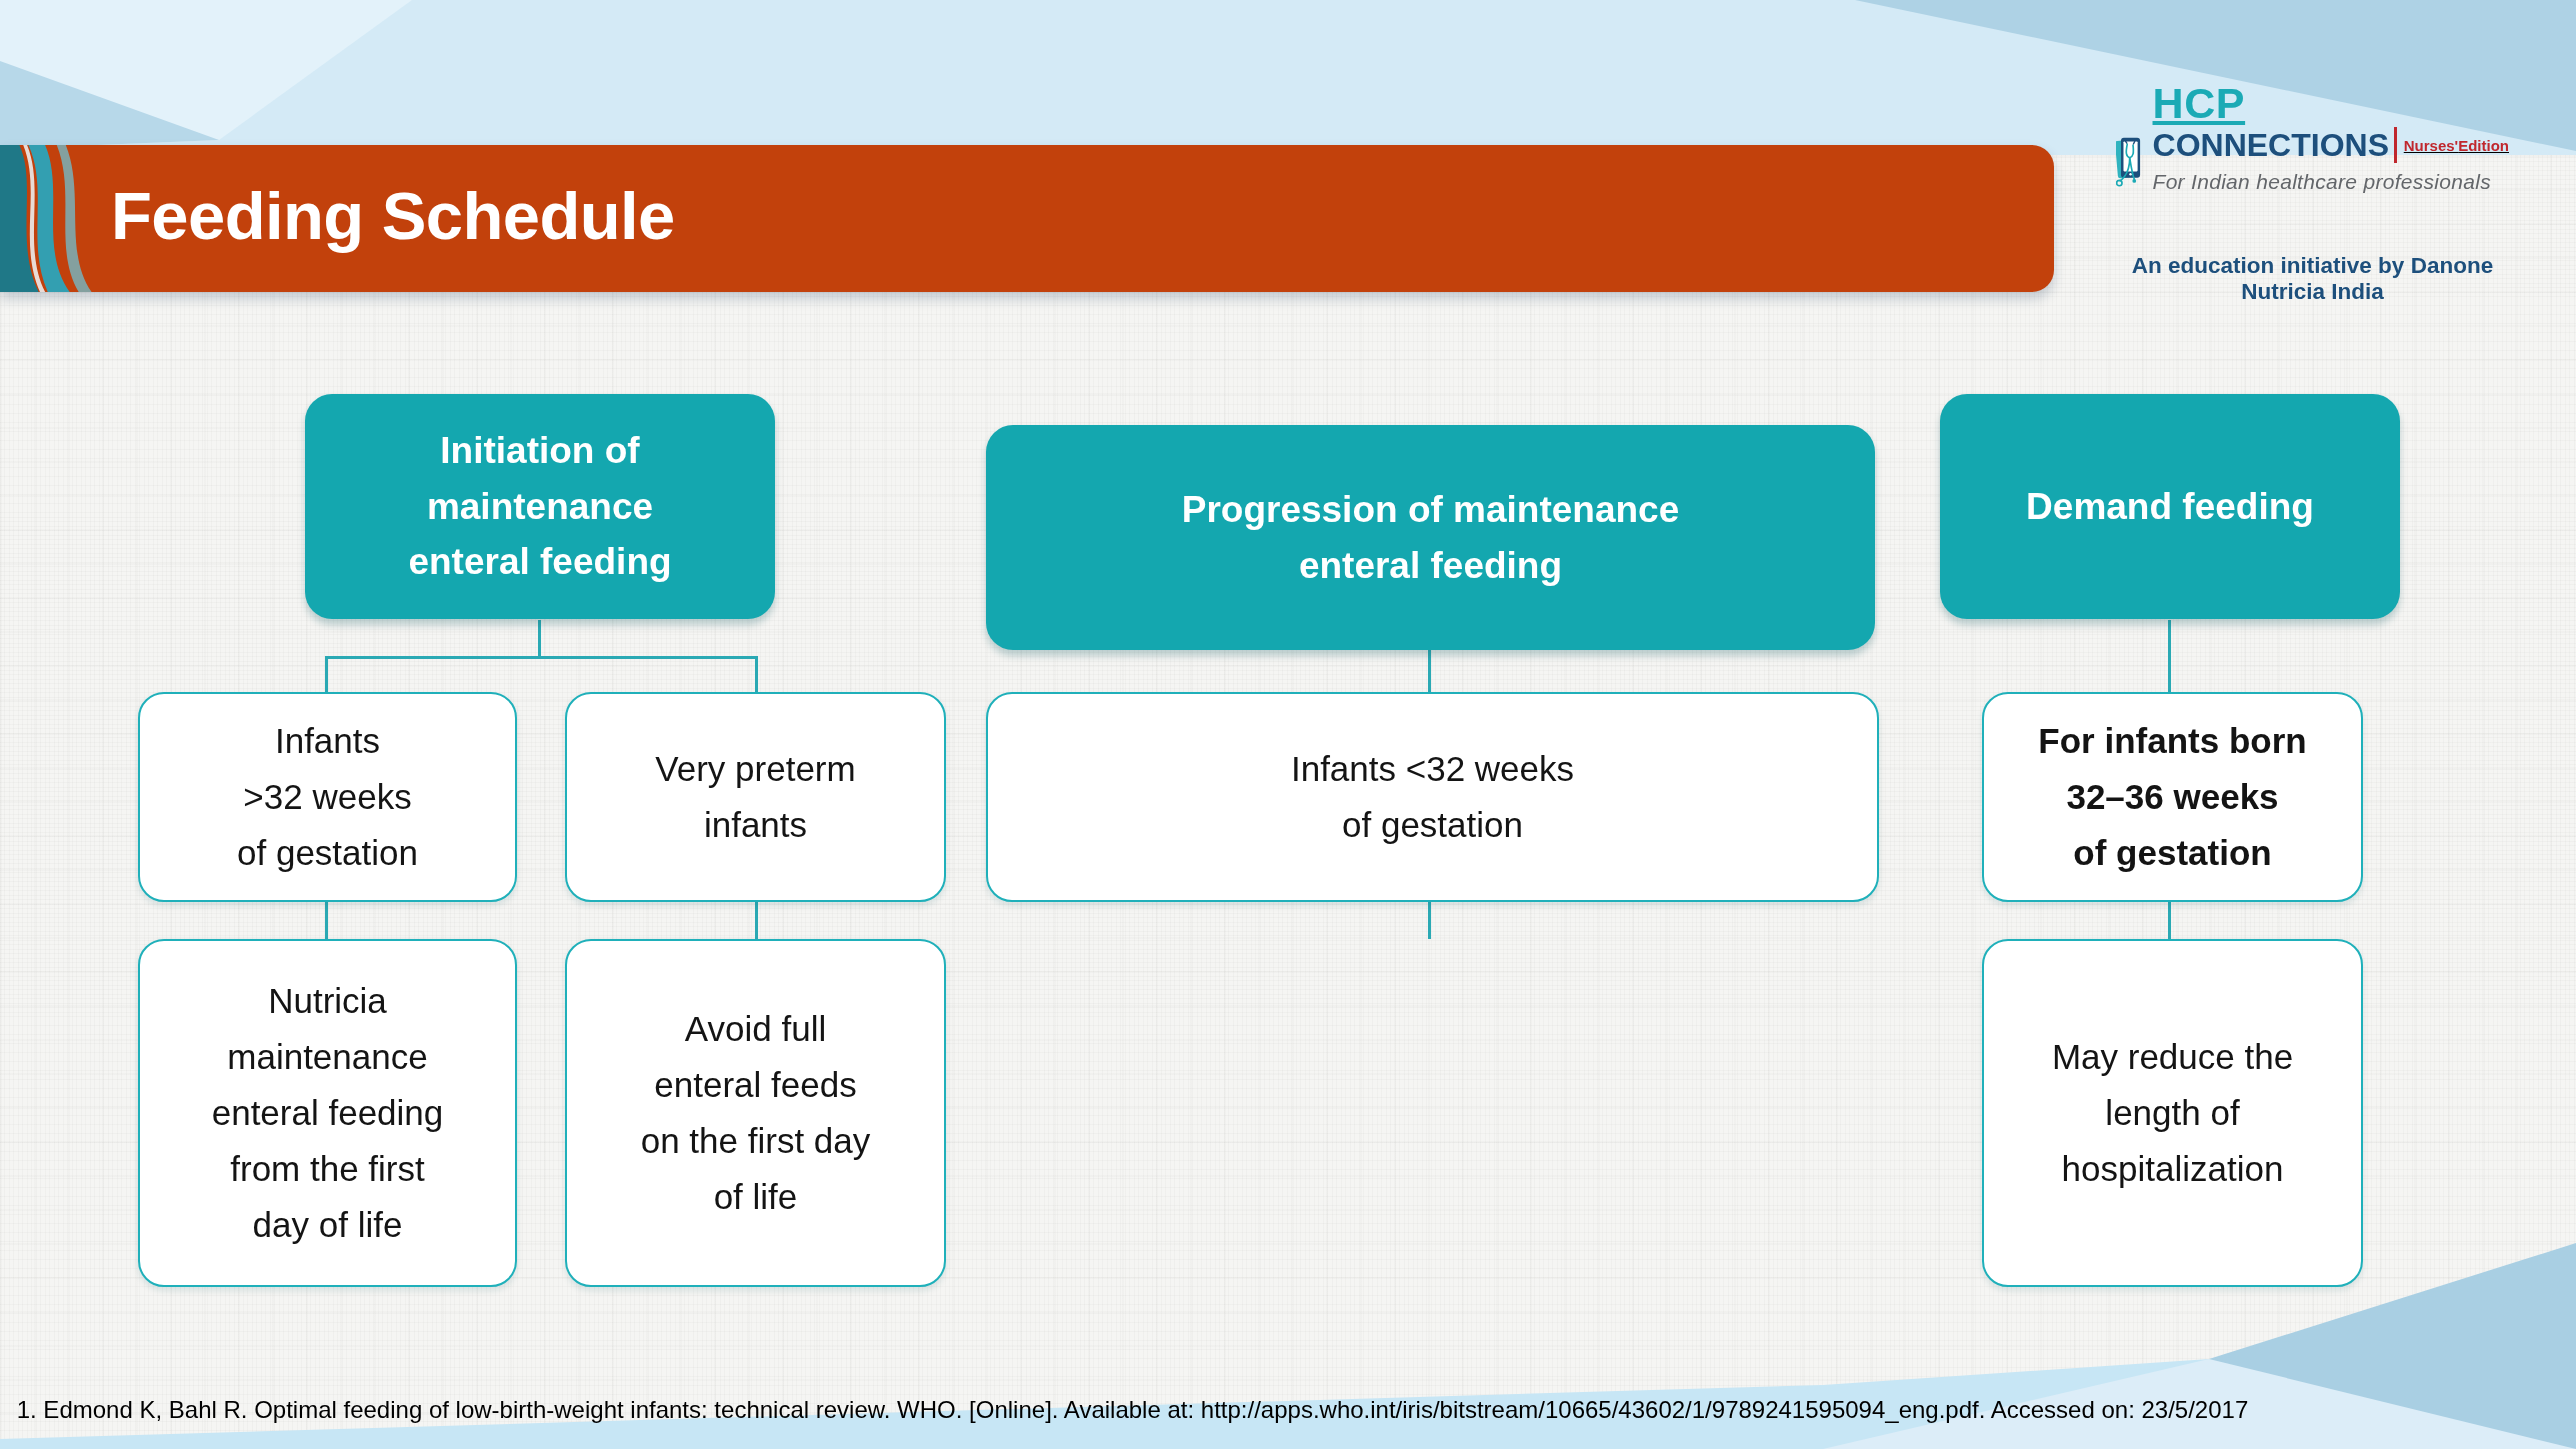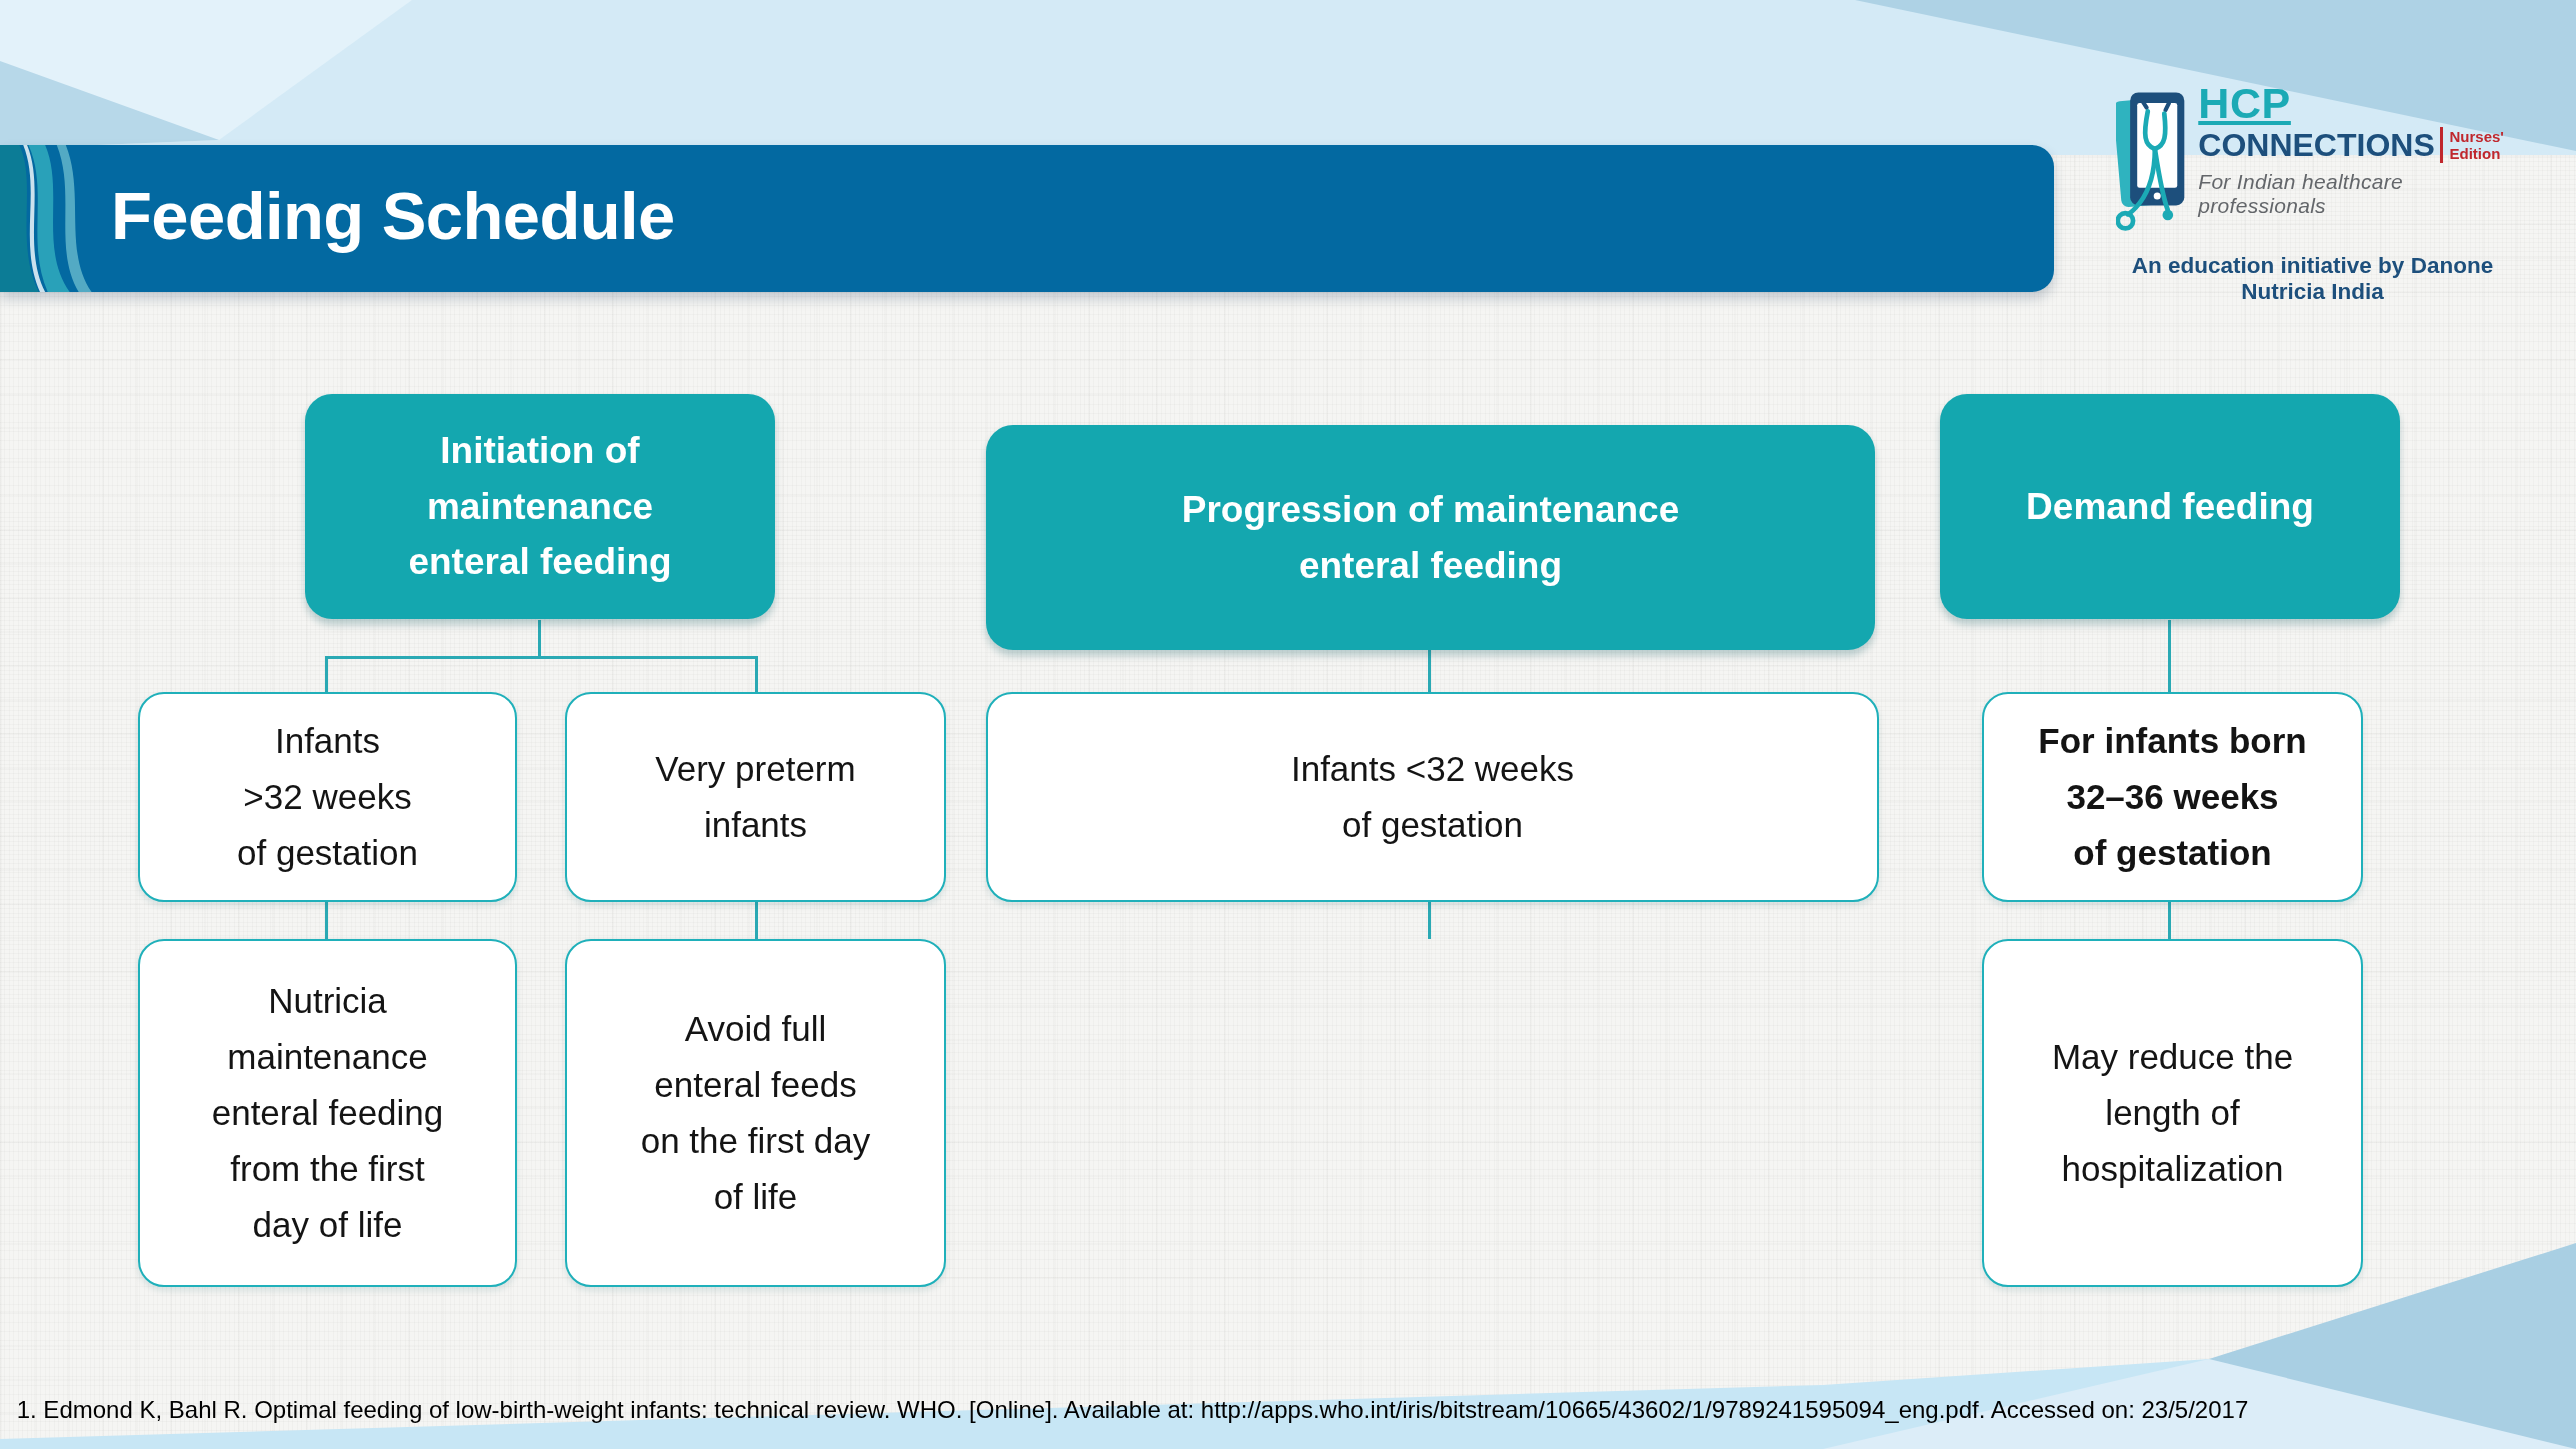--- a/index.html
+++ b/index.html
@@ -26,40 +26,40 @@
   .facet-tl-med{background:#b7d8e9;clip-path:polygon(0 61px,219px 140px,0 149px);}
   .facet-tr-med{background:#aed2e5;clip-path:polygon(1855px 0,2576px 0,2576px 151px);}
   .deco-bottom{top:1243px;left:0;width:2576px;height:206px;}
   .facet-br-med{background:#a9cfe3;clip-path:polygon(2209px 116px,2576px 0,2576px 206px,2209px 206px);}
   .band-bottom{background:#c7e6f5;clip-path:polygon(0 196px,1823px 142px,2209px 116px,2209px 206px,0 206px);}
   .facet-br-light{background:#dcedf8;clip-path:polygon(1823px 206px,2209px 116px,2576px 206px);}
 
   
   .banner{
     position:absolute;z-index:2;left:0;top:145px;width:2054px;height:147px;
-    background:#0369a1;border-radius:0 22px 22px 0;
+    background:#c2410c;border-radius:0 22px 22px 0;
     box-shadow:0 6.4px 11.6px rgba(30,60,90,0.22);
     display:flex;align-items:center;
   }
   .banner-ribbons{position:absolute;left:0;top:0;height:100%;width:129px;}
   .page-title{
     margin:0 0 0 111px;color:#ffffff;
     font-size:67px;font-weight:600;letter-spacing:-0.6px;line-height:1;
     padding-bottom:5.2px;
   }
 
   
   .logo{position:absolute;z-index:2;left:2116px;top:82px;width:393px;}
   .logo-top{display:flex;align-items:flex-start;}
   .logo-text{margin-left:11.6px;}
   .brand-hcp{color:#1baab5;font-size:43px;font-weight:700;line-height:1.02;letter-spacing:0.6px;text-decoration:underline;}
   .brand-row{display:flex;align-items:center;margin-top:1.3px;}
   .brand-connections{color:#1d4f7c;font-size:32px;font-weight:700;letter-spacing:0px;line-height:1;}
   .red-divider{width:3.2px;height:36px;background:#c0272d;margin:0 6.4px 0 5.2px;}
-  .edition{display:flex;flex-direction:column;justify-content:flex-end;}
+  .edition{display:flex;justify-content:flex-end;text-decoration:underline;}
   .edition span{color:#c0272d;font-size:15px;font-weight:700;line-height:1.15;}
   .tagline{color:#63666a;font-size:21px;font-style:italic;margin-top:6.4px;letter-spacing:0.3px;}
   .initiative{color:#1d4f7c;font-size:22.5px;font-weight:700;margin-top:10.3px;text-align:center;width:100%;}
 
   
   .node{position:absolute;z-index:2;display:flex;align-items:center;justify-content:center;text-align:center;}
   .node-text{white-space:pre-line;}
   .teal-box{background:#14a7af;border-radius:27px;box-shadow:0 5.2px 7.7px rgba(20,90,100,0.25);}
   .teal-box .node-text{color:#ffffff;font-size:37px;font-weight:700;line-height:1.5;}
   .white-box{background:#ffffff;border:2.6px solid #1fb0ba;border-radius:26px;box-shadow:0 3.9px 6.4px rgba(20,90,100,0.12);}

